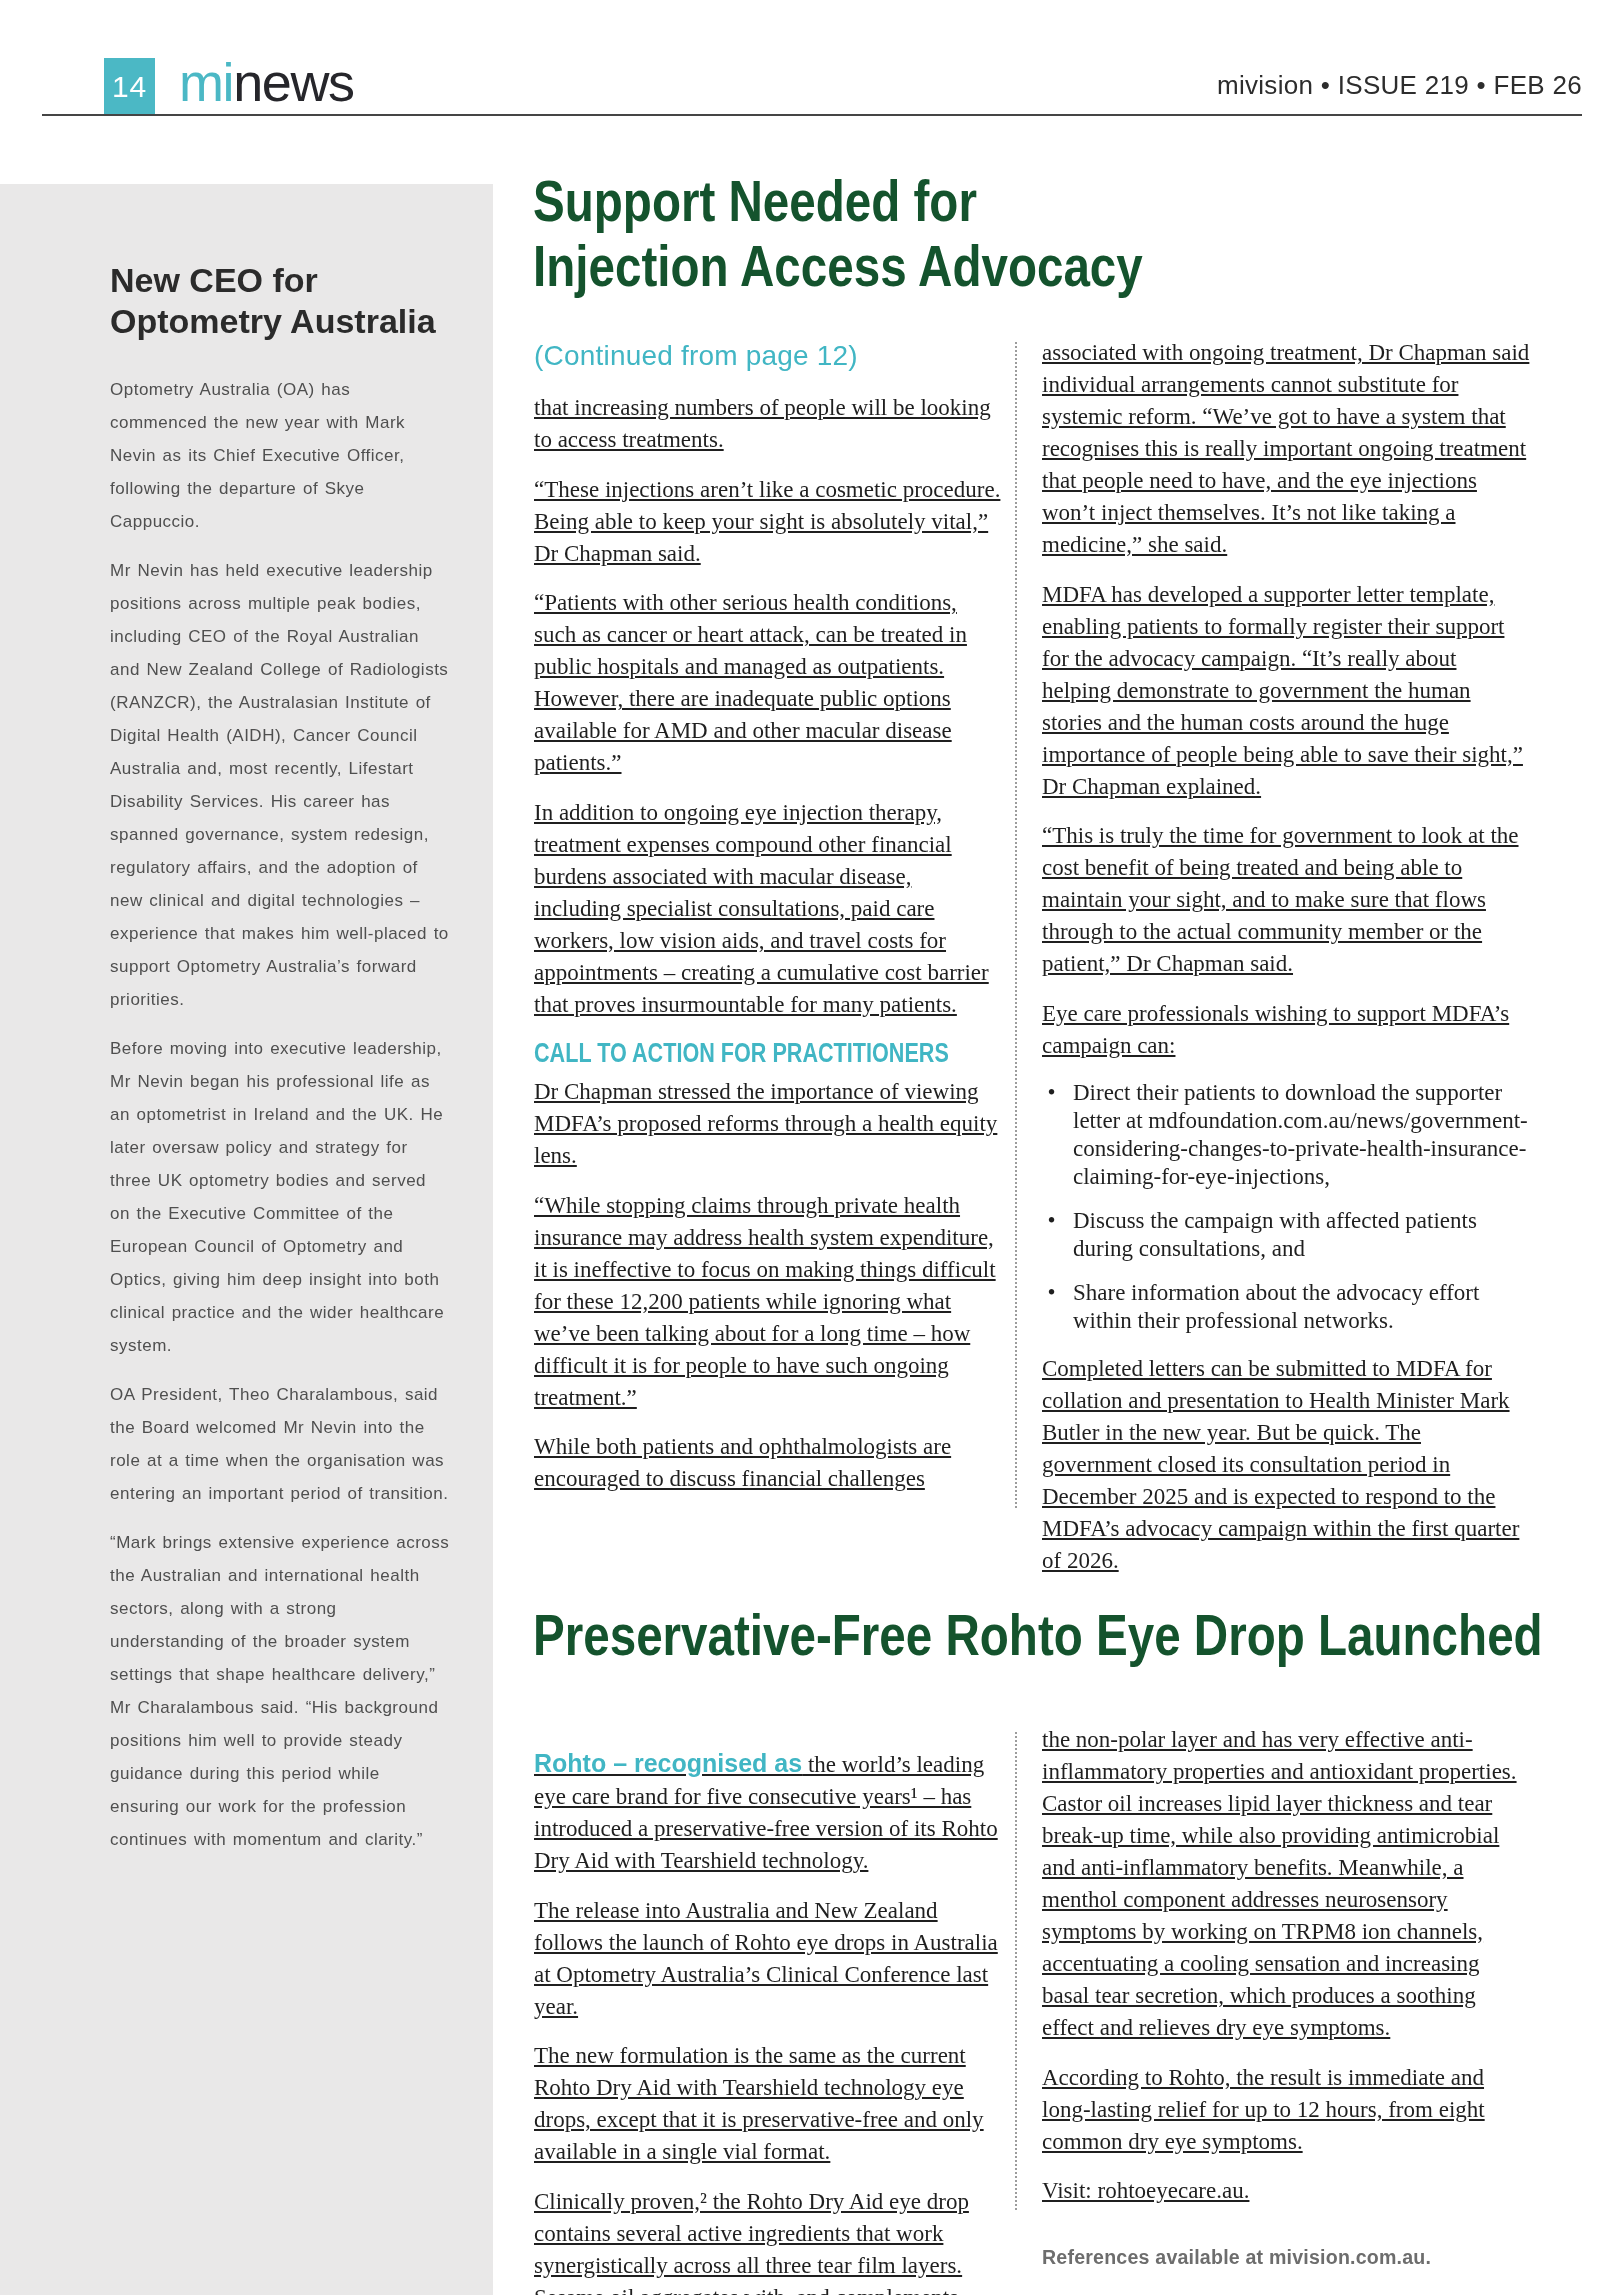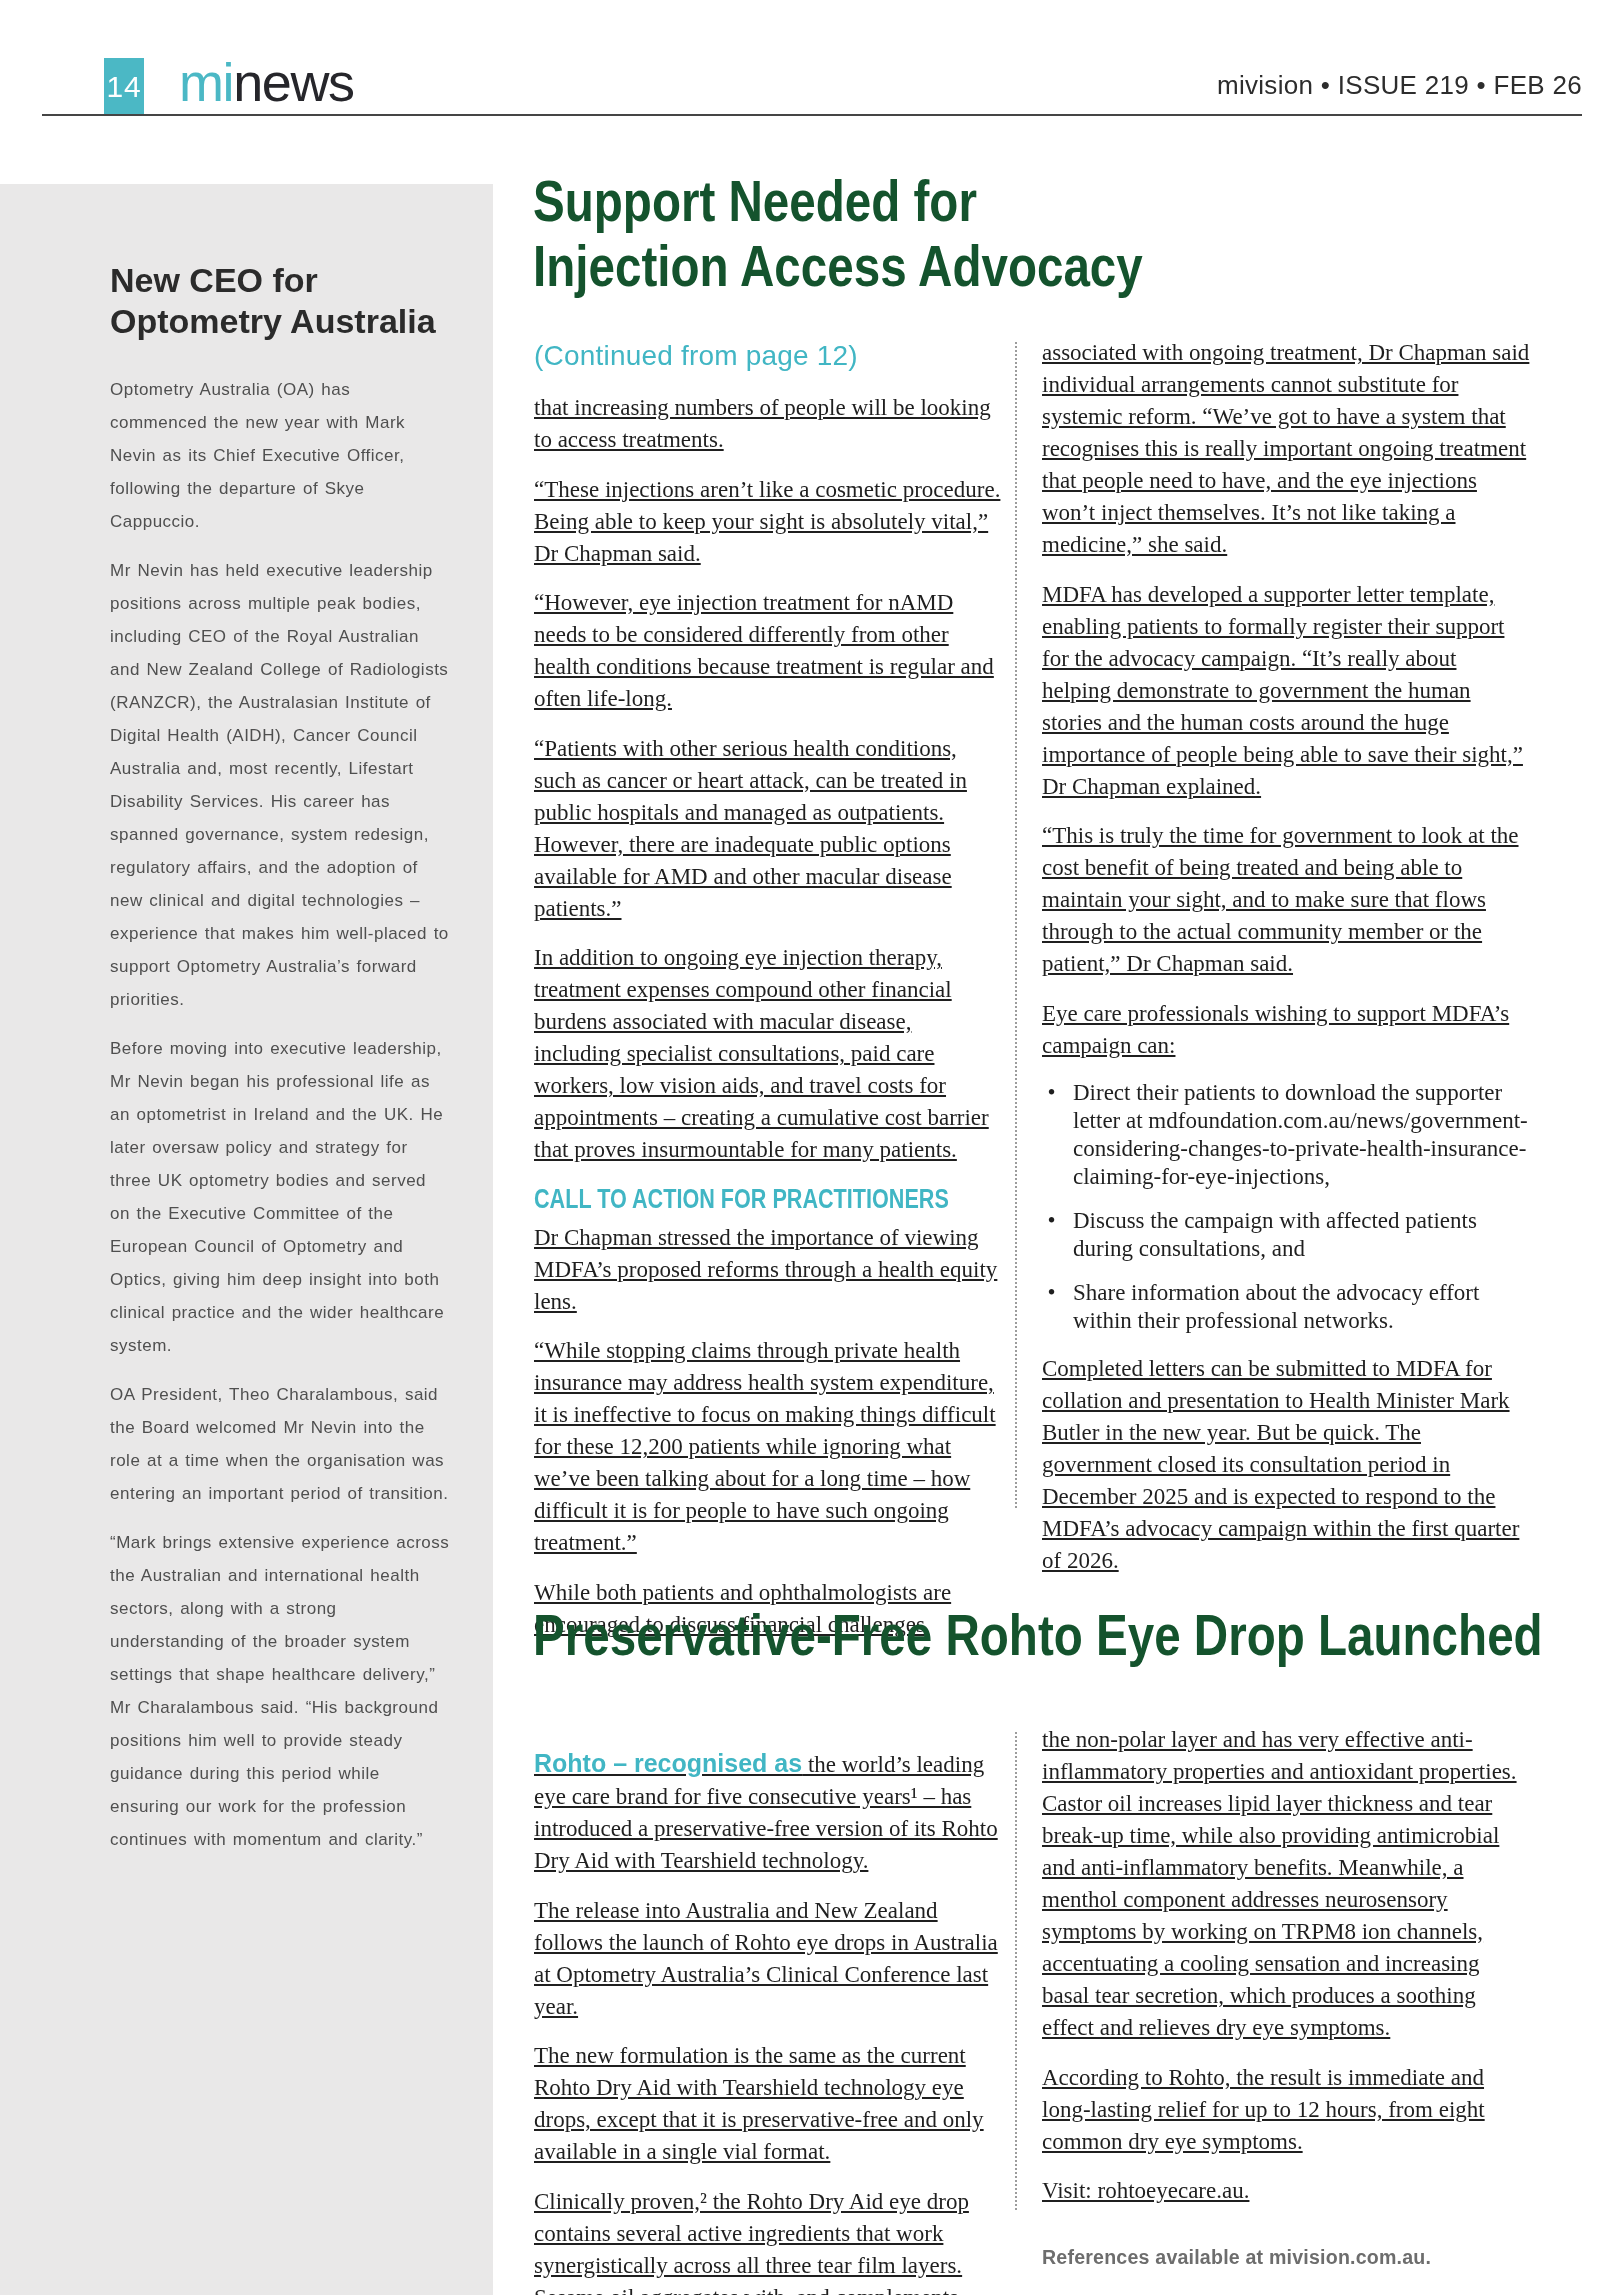--- a/index.html
+++ b/index.html
@@ -1,20 +1,20 @@
 <!DOCTYPE html>
 <html style="font-size:10.8px"><head>
 <meta charset="utf-8">
 <style>
   html,body{margin:0;padding:0;background:#ffffff;}
   .page{position:relative;width:1624px;height:2295px;background:#ffffff;overflow:hidden;
         font-family:"Liberation Sans",sans-serif;}
 
   
-  .page-num-box{position:absolute;left:104px;top:58px;width:40px;height:57px;background:#4bb8c5;
+  .page-num-box{position:absolute;left:104px;top:58px;width:51px;height:57px;background:#4bb8c5;
        color:#ffffff;display:flex;align-items:center;justify-content:center;
        font-size:30px;letter-spacing:0.7px;}
   .logo{position:absolute;left:179px;top:51px;font-size:54px;letter-spacing:-1.4px;font-weight:normal;}
   .logo .mi{color:#4bb8c5;}
   .logo .news{color:#26262b;}
   .issue{position:absolute;right:42px;top:70px;font-size:26px;color:#2d2d2d;letter-spacing:0.3px;}
   .header-rule{position:absolute;left:42px;right:42px;top:114px;height:2px;background:#454545;}
 
   
   .sidebar{position:absolute;left:0;top:184px;width:493px;height:2111px;background:#e9e8e8;
@@ -82,21 +82,20 @@
   <section>
     <h1 class="headline a1-title">
       <span class="hl">Support Needed for</span>
       <span class="hl">Injection Access Advocacy</span>
     </h1>
 
     <div class="a1col1">
       <p class="continued accent">(Continued from page 12)</p>
       <p class="body-p">that increasing numbers of people will be looking to access treatments.</p>
       <p class="body-p">“These injections aren’t like a cosmetic procedure. Being able to keep your sight is absolutely vital,” Dr Chapman said.</p>
-      <p class="body-p">“However, eye injection treatment for nAMD needs to be considered differently from other health conditions because treatment is regular and often life-long.</p>
       <p class="body-p">“Patients with other serious health conditions, such as cancer or heart attack, can be treated in public hospitals and managed as outpatients. However, there are inadequate public options available for AMD and other macular disease patients.”</p>
       <p class="body-p">In addition to ongoing eye injection therapy, treatment expenses compound other financial burdens associated with macular disease, including specialist consultations, paid care workers, low vision aids, and travel costs for appointments – creating a cumulative cost barrier that proves insurmountable for many patients.</p>
       <h3 class="section-heading accent">CALL TO ACTION FOR PRACTITIONERS</h3>
       <p class="body-p">Dr Chapman stressed the importance of viewing MDFA’s proposed reforms through a health equity lens.</p>
       <p class="body-p">“While stopping claims through private health insurance may address health system expenditure, it is ineffective to focus on making things difficult for these 12,200 patients while ignoring what we’ve been talking about for a long time – how difficult it is for people to have such ongoing treatment.”</p>
       <p class="body-p">While both patients and ophthalmologists are encouraged to discuss financial challenges</p>
     </div>
 
     <div class="divider d1"></div>
 

